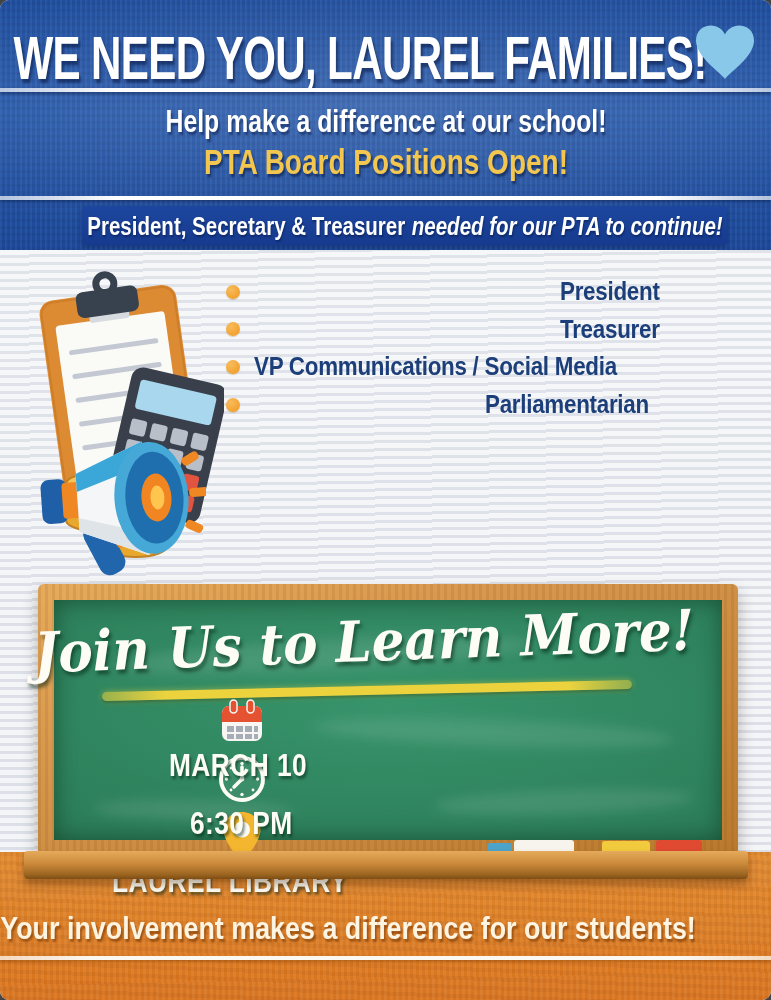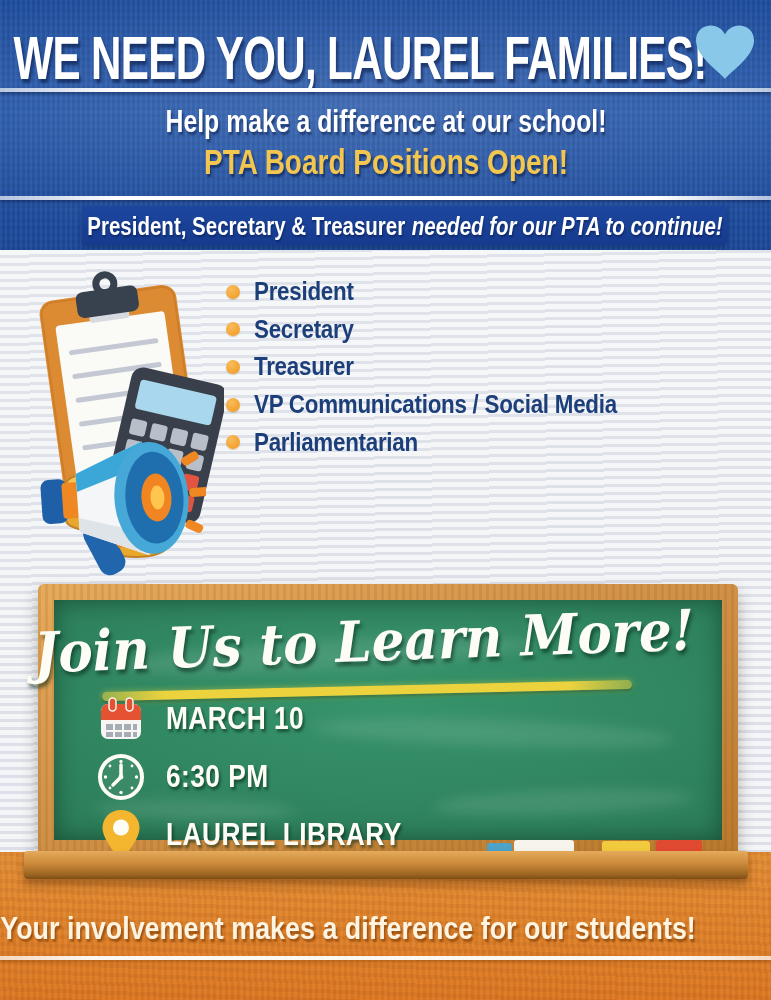--- a/index.html
+++ b/index.html
@@ -1,18 +1,18 @@
 <!DOCTYPE html>
 <html><head>
 <meta charset="utf-8">
 <style>
   html,body{margin:0;padding:0;background:#444;}
   .flyer{
     position:relative;width:771px;height:1000px;overflow:hidden;
-    font-family:"Liberation Sans", sans-serif;background:#e9ebf0;margin:0 auto;
+    font-family:"Liberation Sans", sans-serif;background:#e9ebf0;margin:0 auto;border-radius:9px;
   }
   
   .header{
     position:absolute;left:0;top:0;width:771px;height:250px;
     background:
       radial-gradient(130% 90% at 50% 42%, rgba(255,255,255,.14), rgba(255,255,255,0) 62%),
       repeating-linear-gradient(90deg, rgba(255,255,255,.05) 0 2px, rgba(0,0,0,0) 2px 5px),
       repeating-linear-gradient(0deg, rgba(10,30,80,.08) 0 3px, rgba(0,0,0,0) 3px 7px),
       linear-gradient(180deg,#1d4c9c 0%,#2456a8 45%,#1c4897 100%);
   }
@@ -55,21 +55,21 @@
   .strip-text .b{font-weight:800;}
   .strip-text .i{font-style:italic;font-weight:600;margin-left:8px;}
   
   .main{
     position:absolute;left:0;top:250px;width:771px;height:602px;
     background:
       repeating-linear-gradient(179deg, rgba(255,255,255,.55) 0 5px, rgba(201,206,218,.35) 5px 8px),
       linear-gradient(180deg,#eceef2,#e6e8ee);
   }
   .positions{position:absolute;left:226px;top:23px;}
-  .pos-row{display:flex;align-items:center;height:37.6px;}
+  .pos-row{display:flex;align-items:center;height:37.6px;justify-content:space-between;}
   .bullet{
     width:14px;height:14px;border-radius:50%;
     background:radial-gradient(circle at 35% 30%, #f8bc5c,#f2a230 70%);
     margin-right:14px;flex:0 0 auto;box-shadow:0 1px 1px rgba(120,70,0,.25);
   }
   .pos-label{
     display:inline-block;transform:scaleX(.86);transform-origin:left center;
     white-space:nowrap;font-size:26px;font-weight:800;color:#1c3f7a;
     letter-spacing:-0.3px;
   }
@@ -101,21 +101,21 @@
     font-family:"DejaVu Serif", serif;font-style:italic;font-weight:700;
     font-size:56px;color:#fdfdf6;text-shadow:2px 4px 4px rgba(0,35,20,.55);
   }
   .chalk-underline{
     position:absolute;left:48px;top:86px;width:530px;height:9px;
     background:linear-gradient(90deg, rgba(236,211,62,.55), #ecd33e 12% 88%, rgba(236,211,62,.5));
     border-radius:6px;transform:rotate(-1.3deg);
     box-shadow:0 2px 3px rgba(0,35,20,.35), 0 0 6px rgba(236,211,62,.5);
   }
   .detail-rows{position:absolute;left:40px;top:94px;}
-  .detail-row{display:flex;align-items:center;height:50px;margin-bottom:8px;}
+  .detail-row{display:flex;align-items:center;height:50px;margin-bottom:8px;flex-direction:column;}
   .detail-icon{width:54px;height:54px;display:flex;align-items:center;justify-content:center;flex:0 0 auto;}
   .detail-label{
     display:inline-block;transform:scaleX(.85);transform-origin:left center;
     white-space:nowrap;margin-left:18px;
     font-size:31px;font-weight:800;color:#fdfdf6;letter-spacing:.5px;
     text-shadow:2px 3px 3px rgba(0,35,20,.55);
   }
   .chalk-pieces{position:absolute;left:485px;top:838px;z-index:4;}
   .tray{
     position:absolute;left:24px;top:851px;width:724px;height:28px;z-index:5;
@@ -240,24 +240,20 @@
       </svg>
     </div>
 
     <div class="positions">
       <div class="pos-row">
         <span class="bullet"></span>
         <span class="pos-label">President</span>
       </div>
       <div class="pos-row">
         <span class="bullet"></span>
-        <span class="pos-label">Secretary</span>
-      </div>
-      <div class="pos-row">
-        <span class="bullet"></span>
         <span class="pos-label">Treasurer</span>
       </div>
       <div class="pos-row">
         <span class="bullet"></span>
         <span class="pos-label">VP Communications / Social Media</span>
       </div>
       <div class="pos-row">
         <span class="bullet"></span>
         <span class="pos-label">Parliamentarian</span>
       </div>

